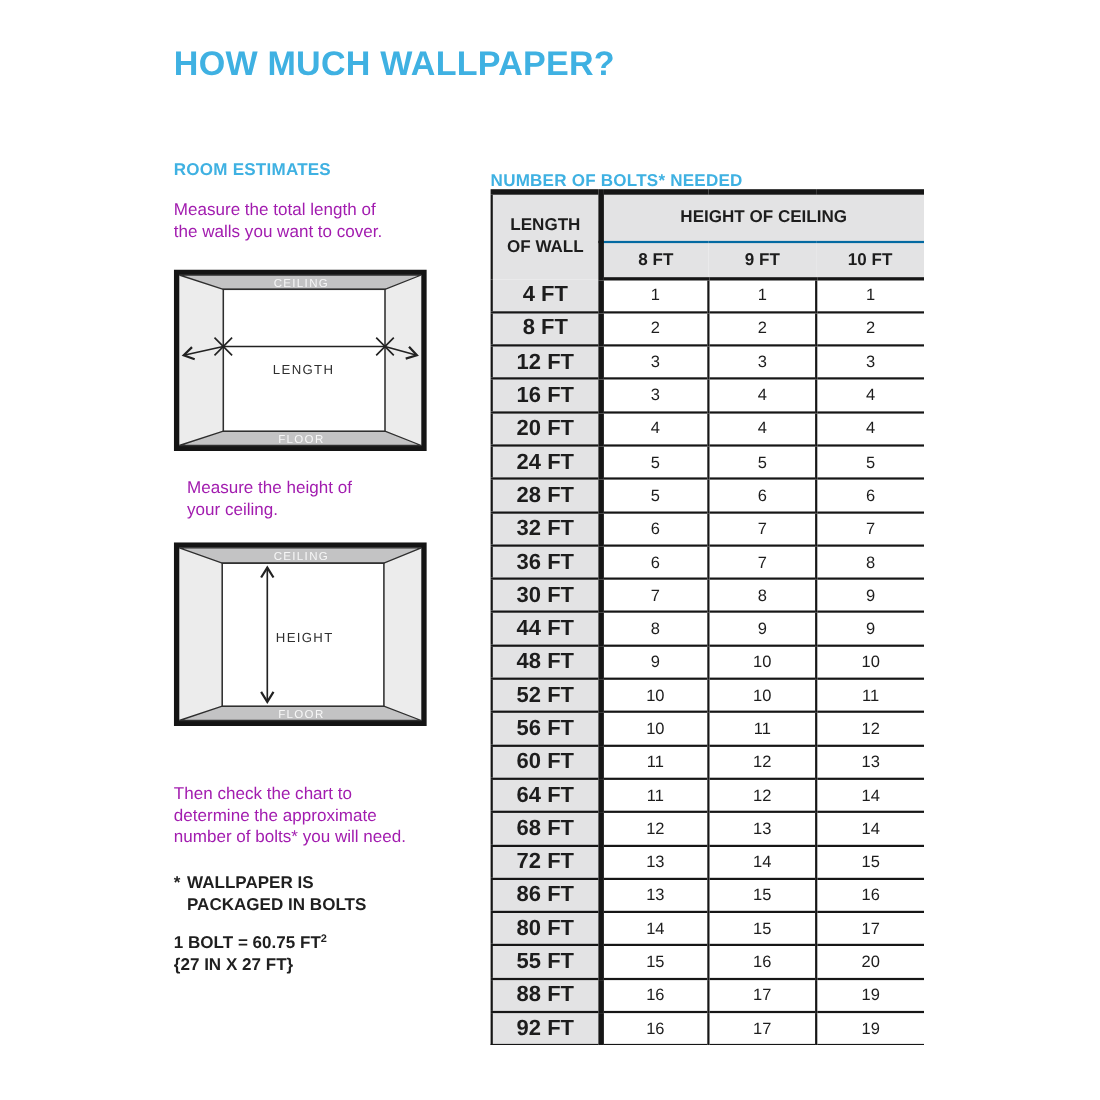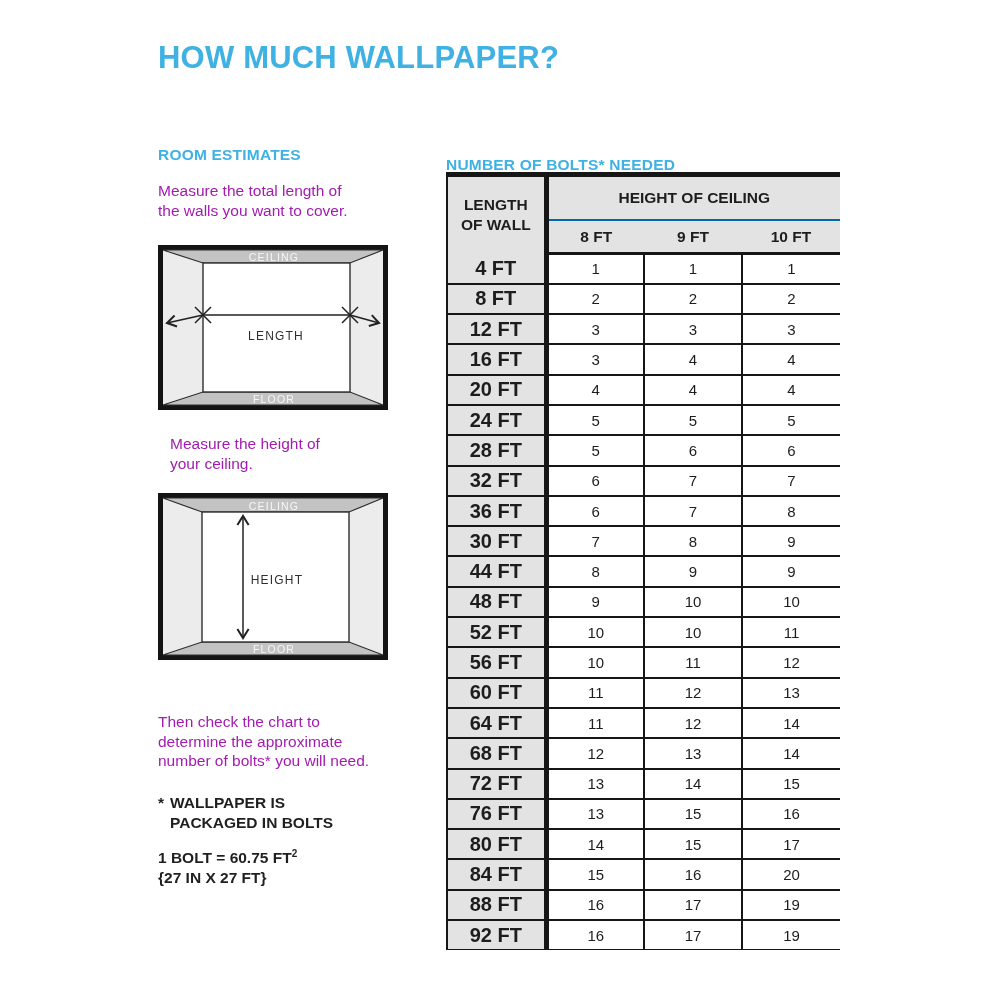--- a/index.html
+++ b/index.html
@@ -241,33 +241,33 @@
           <td>13</td>
           <td>14</td>
         </tr>
         <tr>
           <th>72 FT</th>
           <td>13</td>
           <td>14</td>
           <td>15</td>
         </tr>
         <tr>
-          <th>76 FT</th>
+          <th>86 FT</th>
           <td>13</td>
           <td>15</td>
           <td>16</td>
         </tr>
         <tr>
           <th>80 FT</th>
           <td>14</td>
           <td>15</td>
           <td>17</td>
         </tr>
         <tr>
-          <th>84 FT</th>
+          <th>55 FT</th>
           <td>15</td>
           <td>16</td>
           <td>20</td>
         </tr>
         <tr>
           <th>88 FT</th>
           <td>16</td>
           <td>17</td>
           <td>19</td>
         </tr>

